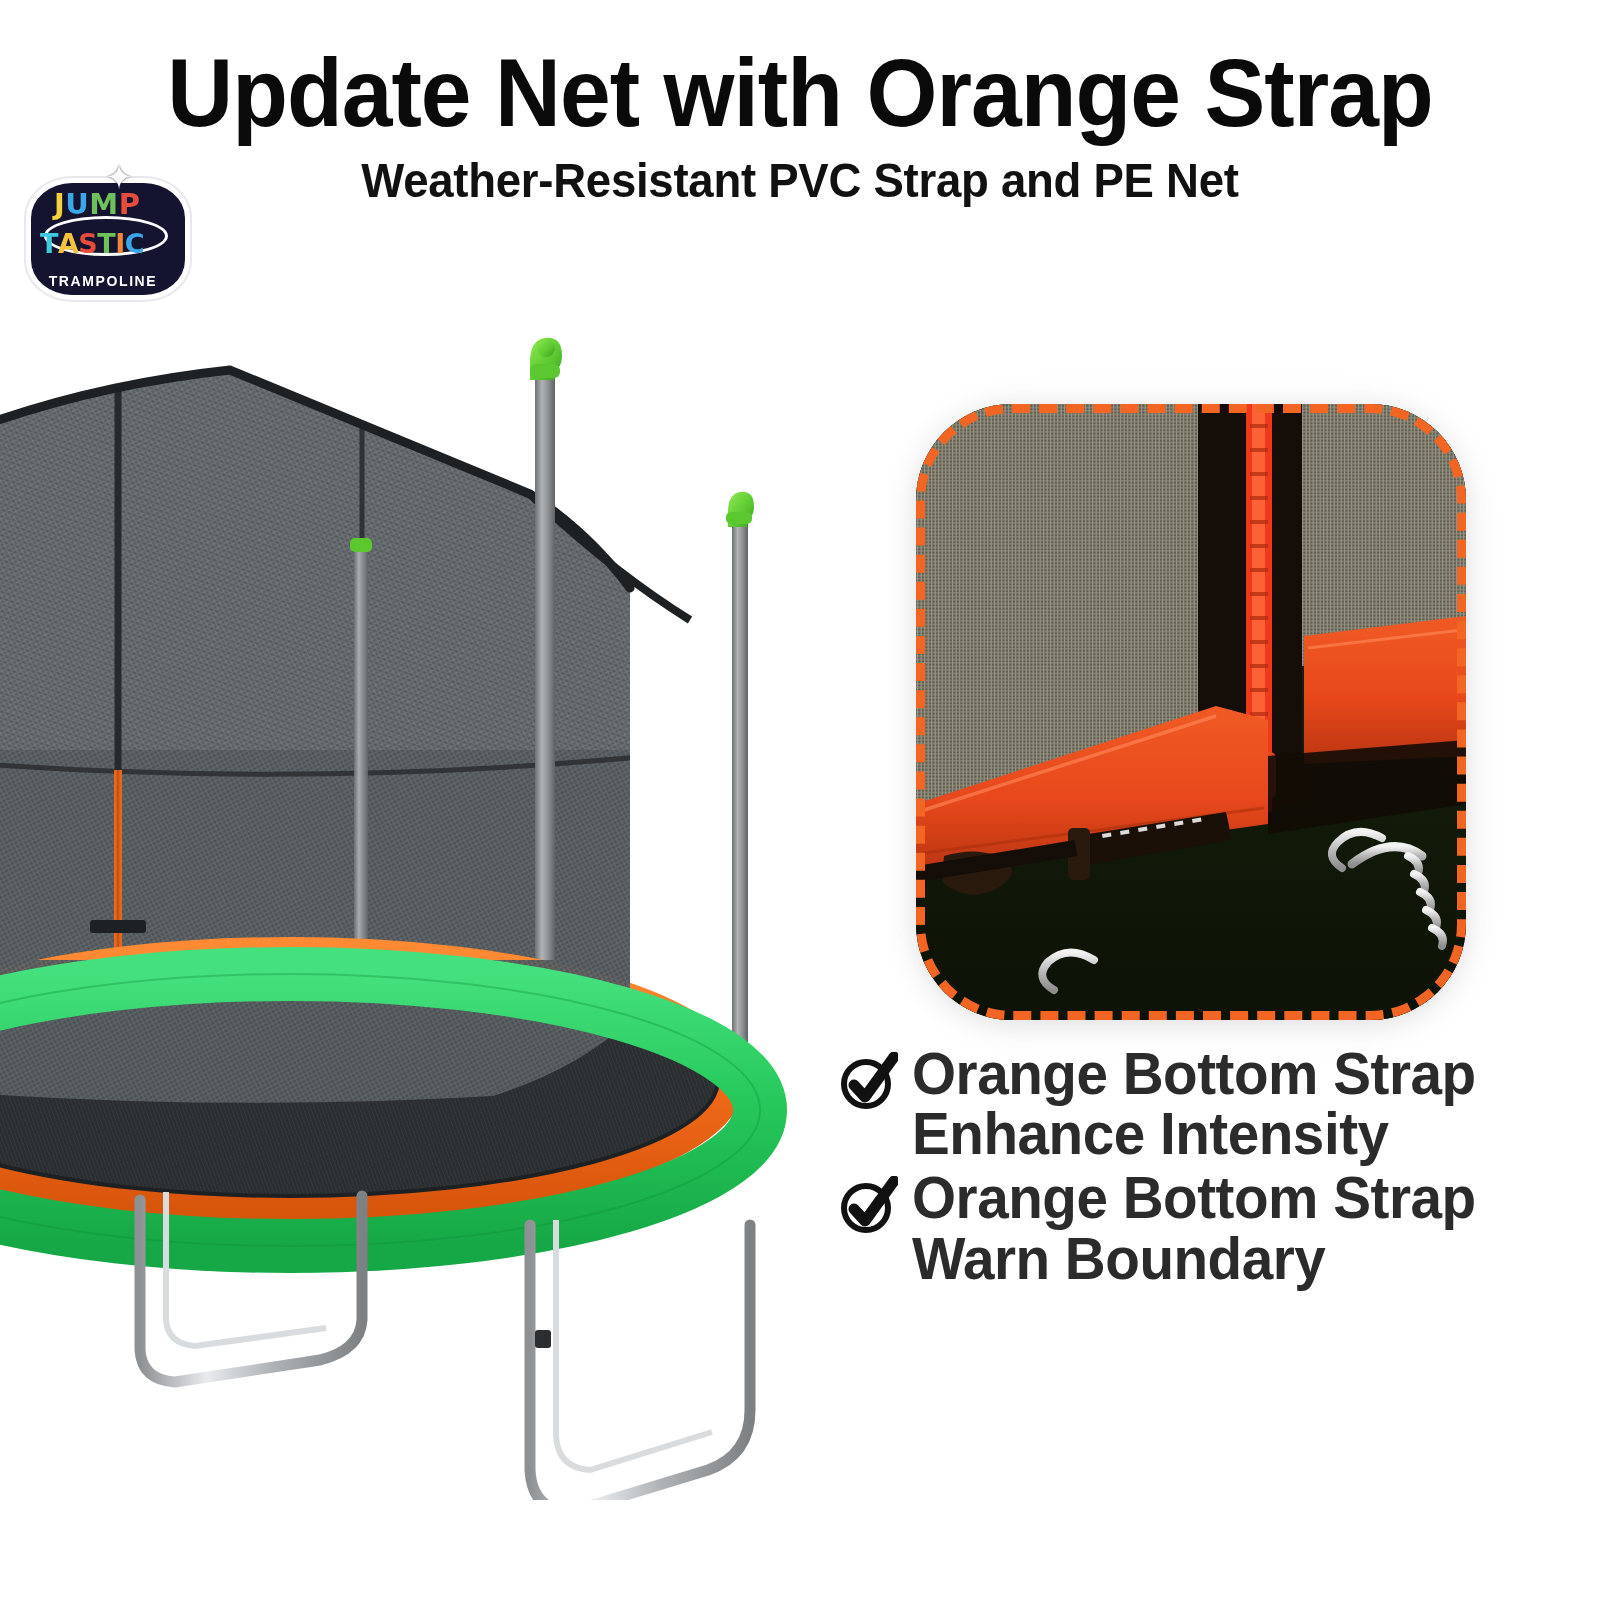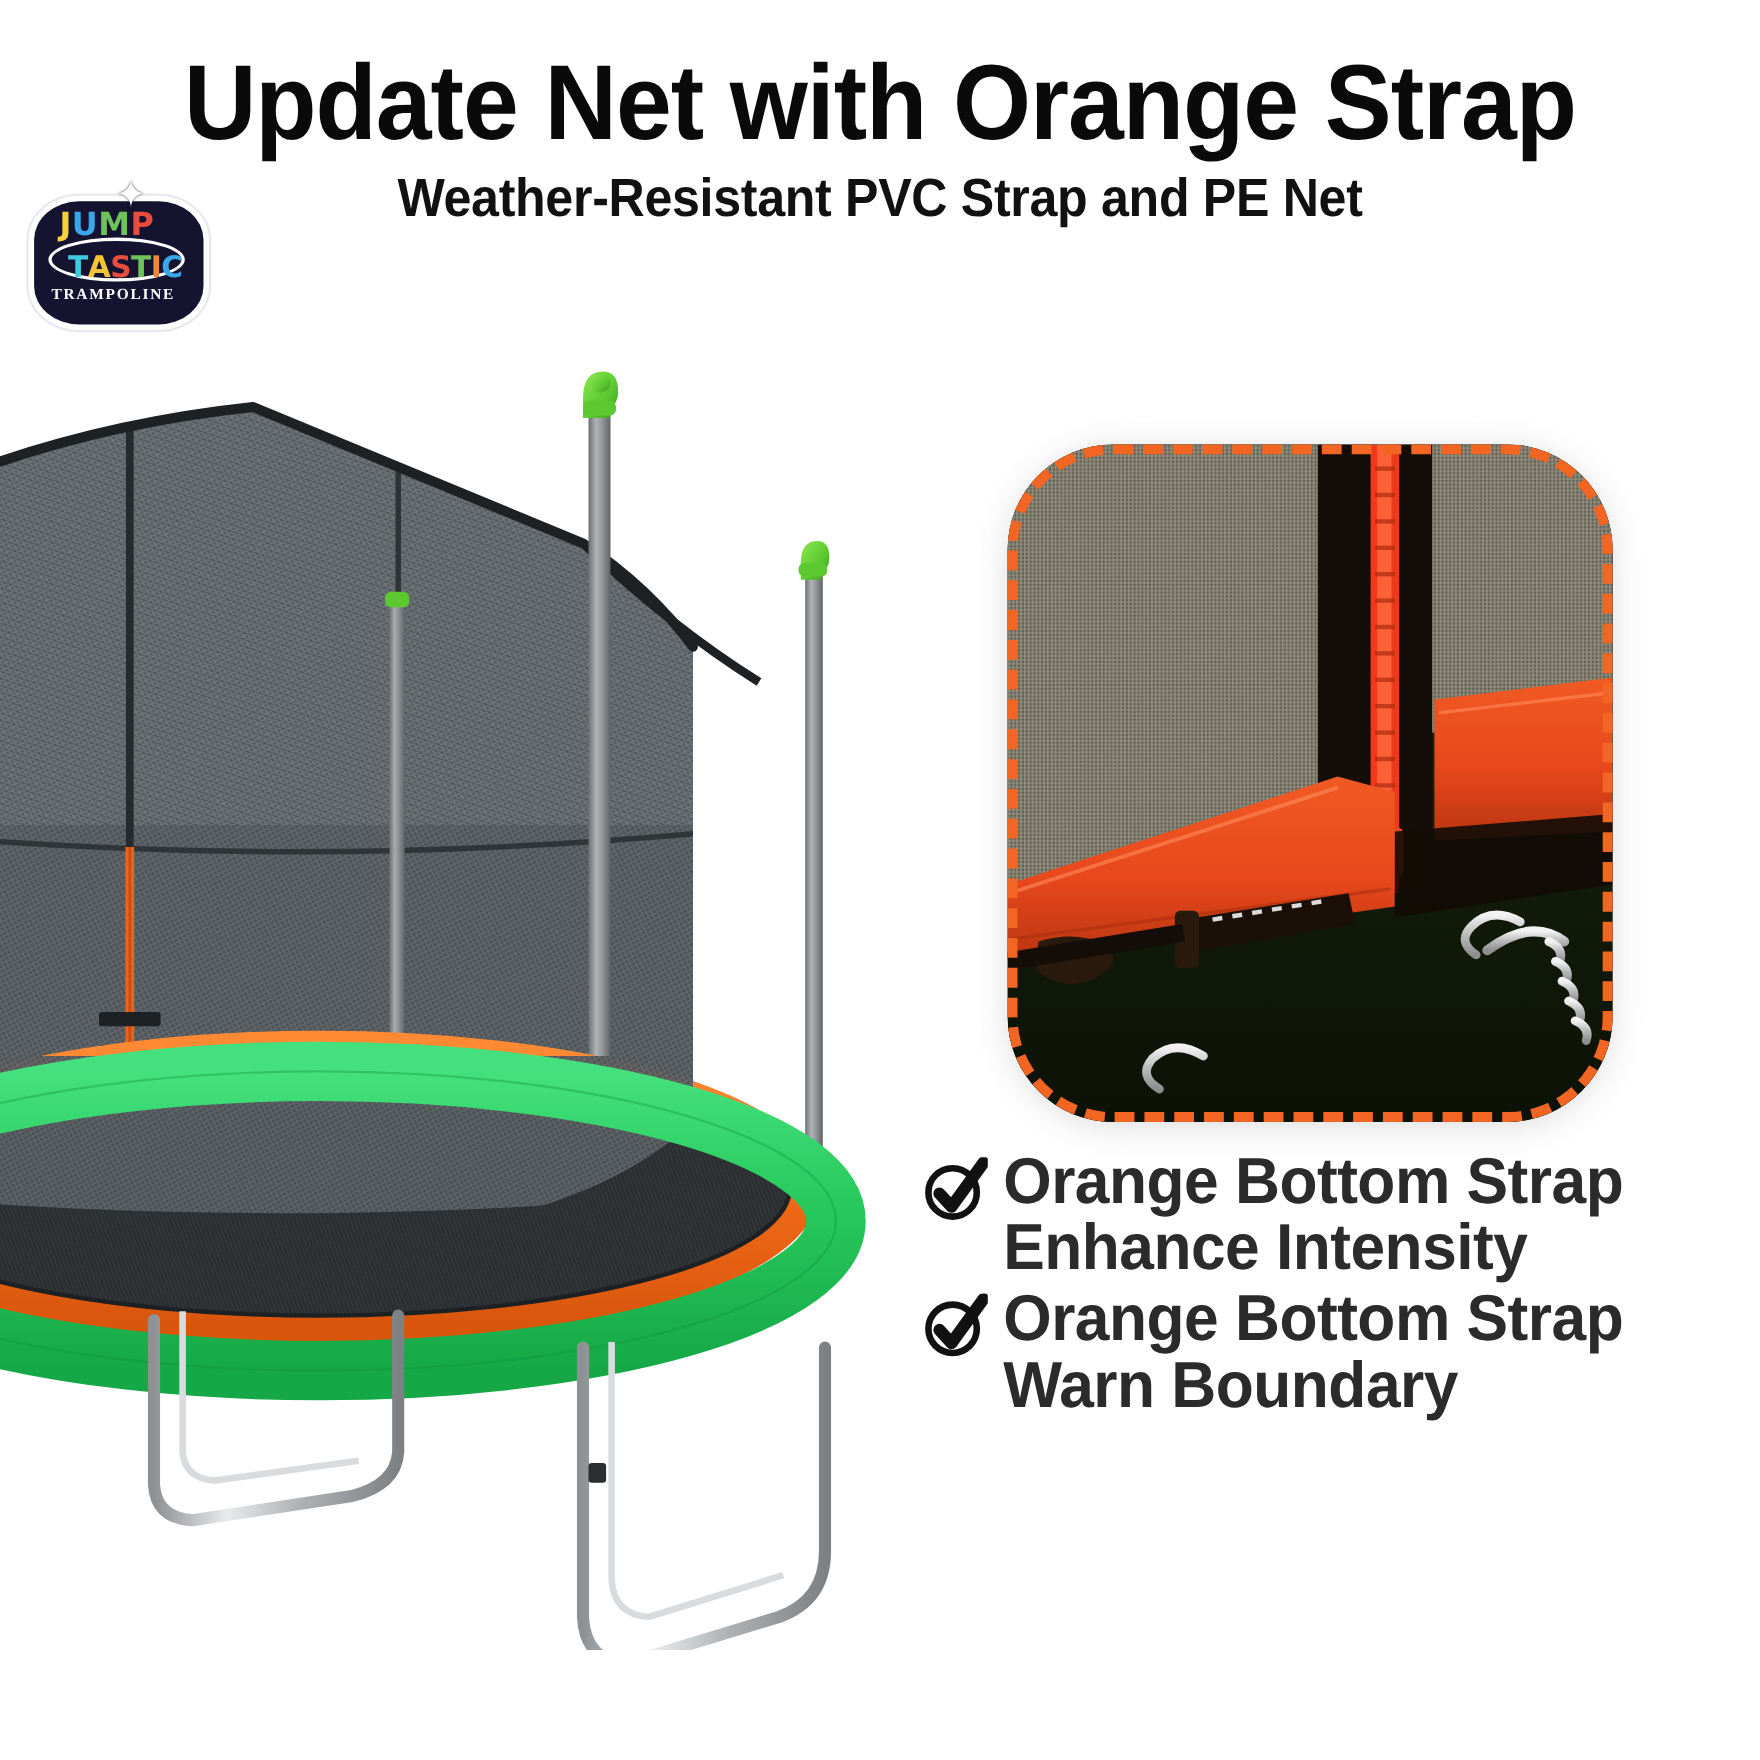--- a/index.html
+++ b/index.html
@@ -92,35 +92,35 @@
     left: 26px; top: 58px;
     width: 118px; height: 34px;
     border: 3px solid #ffffff;
     border-radius: 50%;
     background: transparent;
   }
   .logo-tastic {
     position: absolute;
     left: 22px; top: 72px;
     width: 126px;
-    text-align: right;
+    text-align: left;
     font-family: "DejaVu Sans", sans-serif;
     font-weight: bold;
     font-size: 27px;
     line-height: 27px;
     letter-spacing: -0.5px;
   }
   .logo-tastic span { display: inline-block; }
   .logo-tramp {
     position: absolute;
-    left: 22px; top: 104px;
+    left: 22px; top: 116px;
     width: 126px;
     text-align: center;
     color: #ffffff;
-    font-family: Liberation Serif, serif;
+    font-family: Liberation Sans, sans-serif;
     font-weight: bold;
     font-size: 14px;
     line-height: 14px;
     letter-spacing: 1.6px;
   }
 
   
   .product {
     position: absolute;
     left: -10px;

